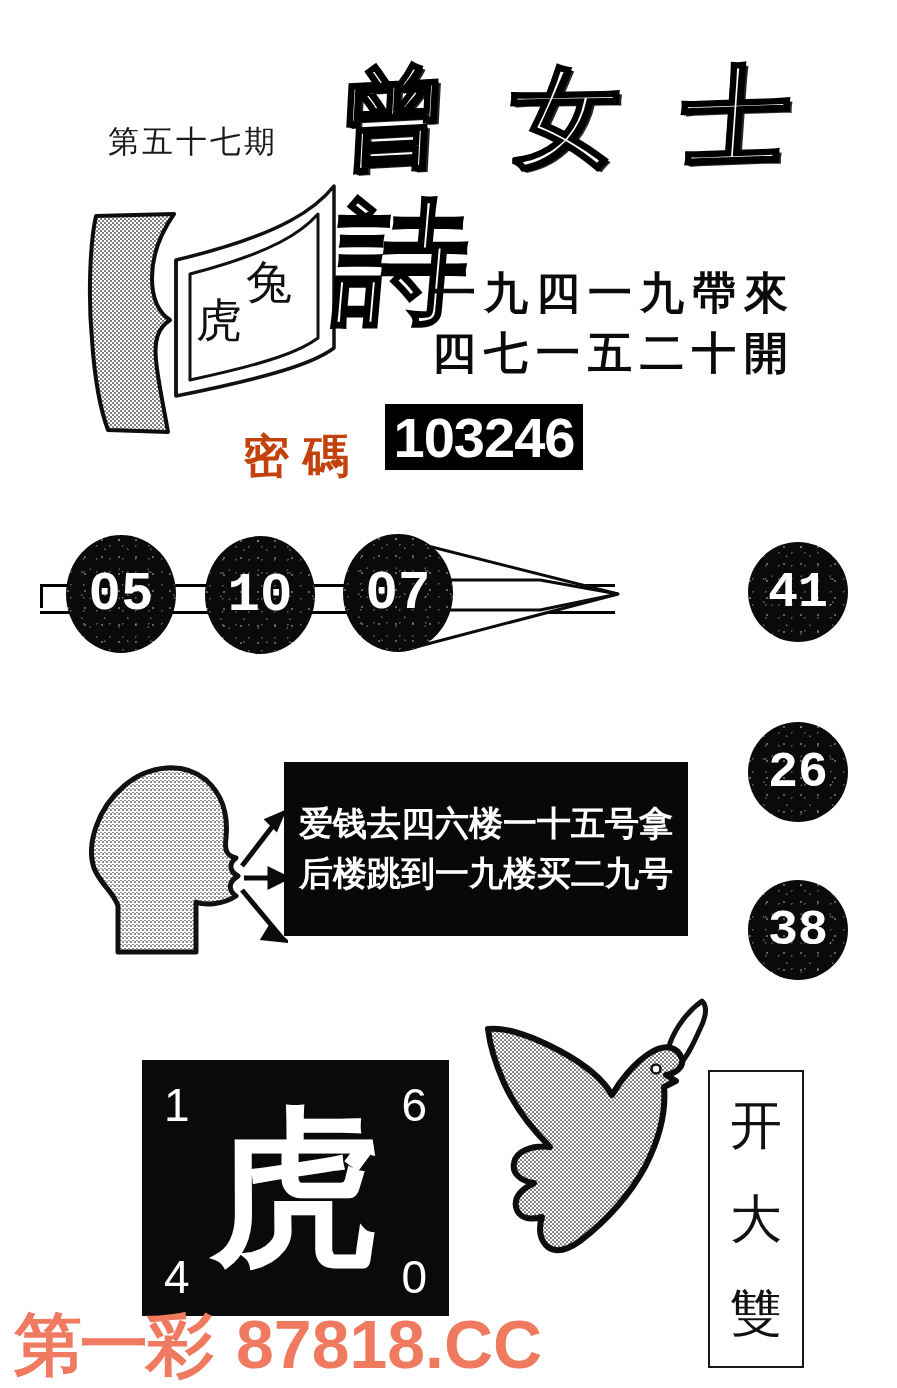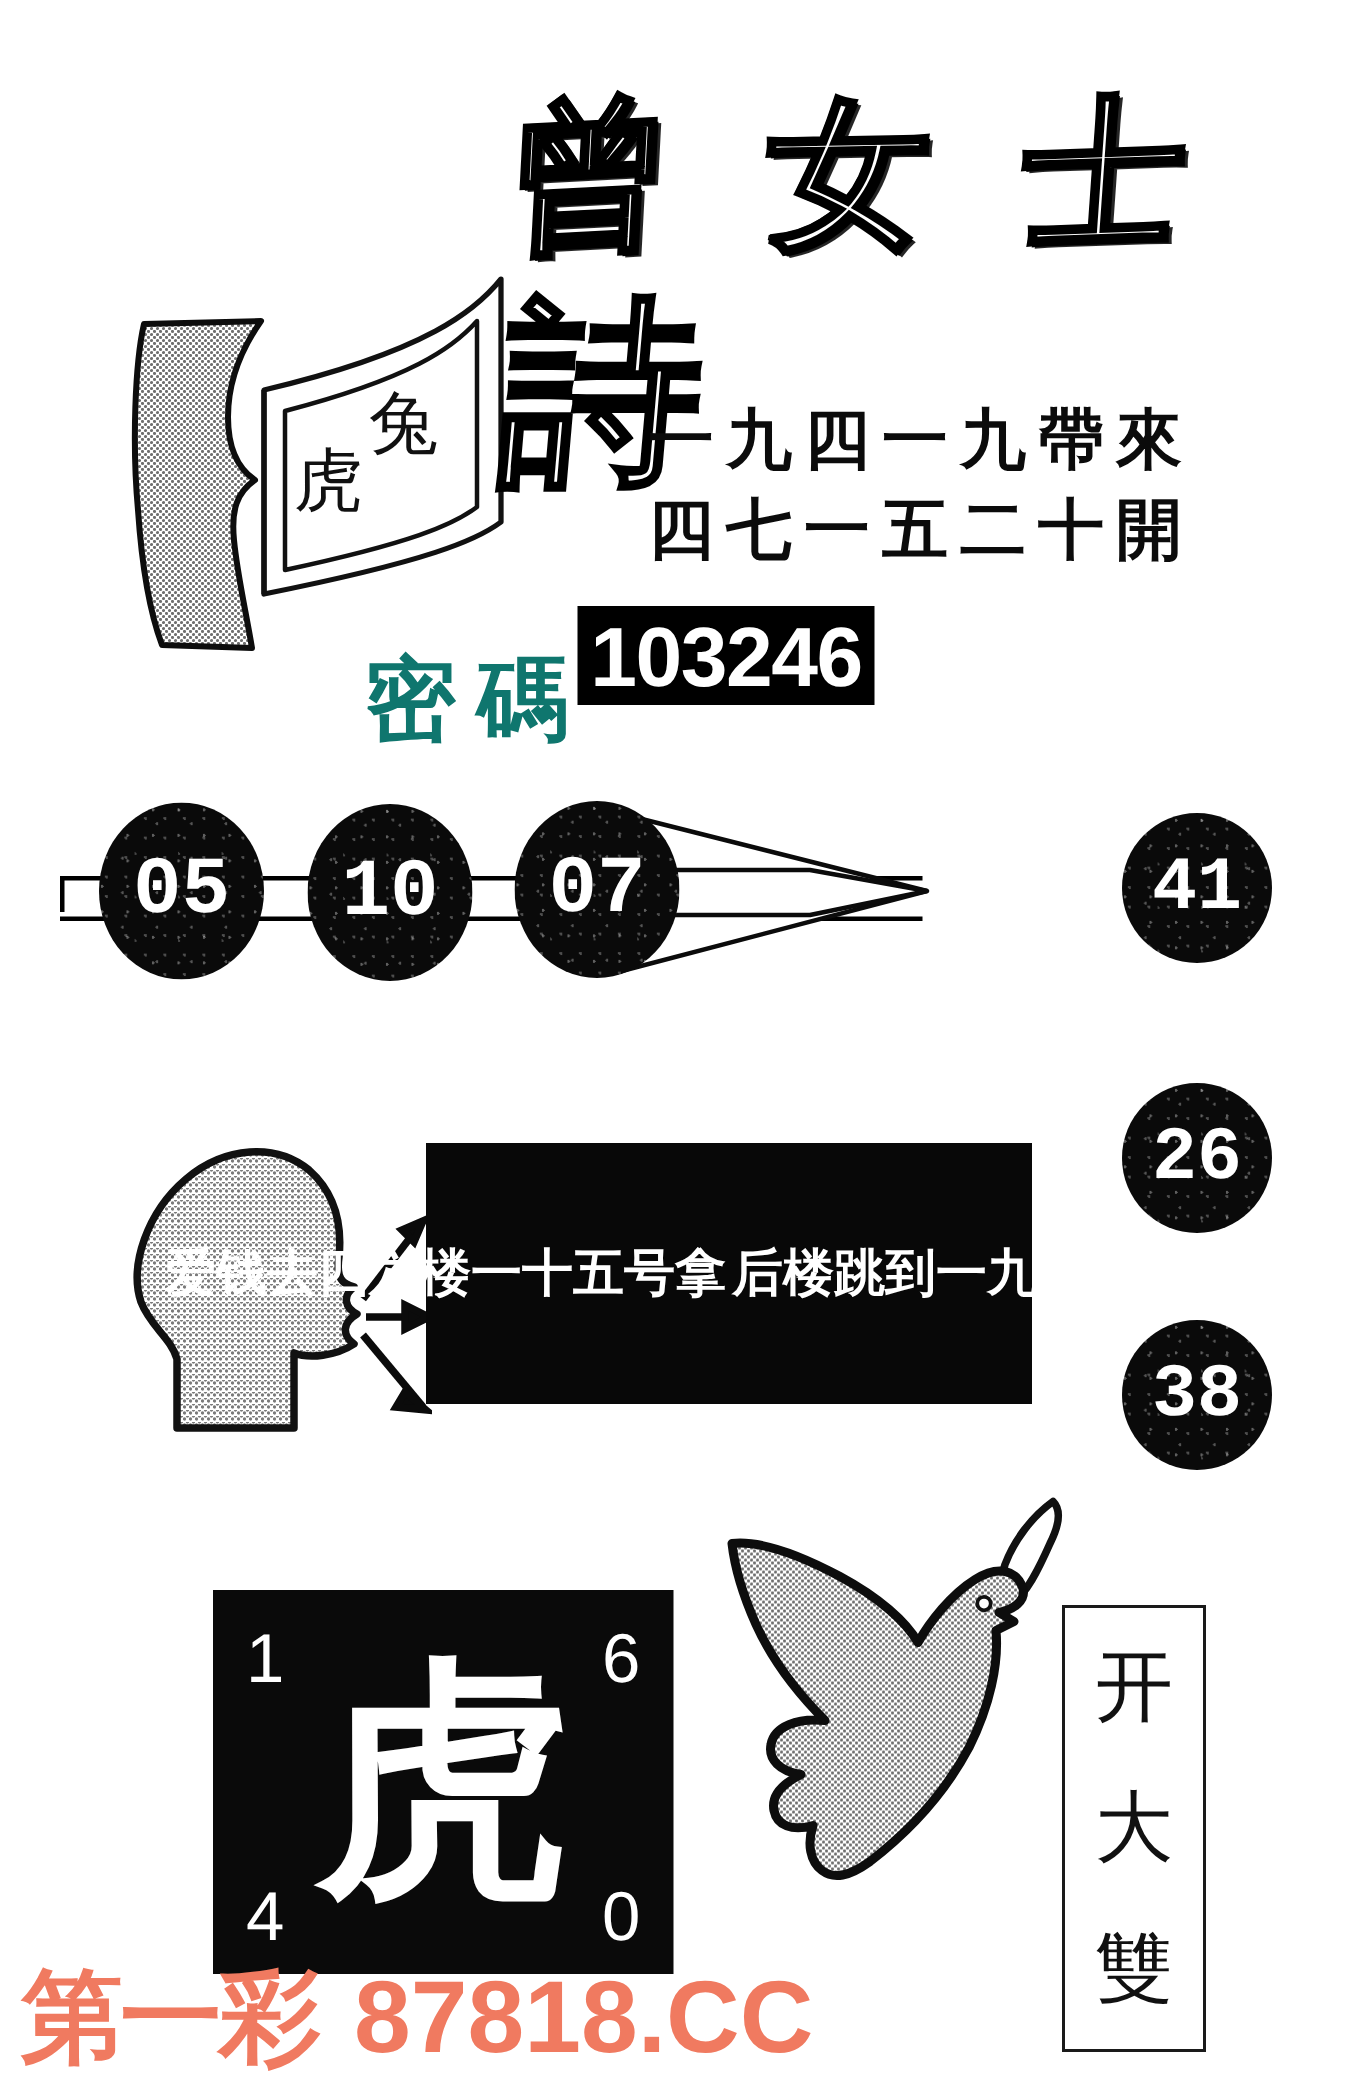--- a/index.html
+++ b/index.html
@@ -89,23 +89,23 @@
     white-space: nowrap;
     margin-top: 32px;
   }
   #poem-line-0 { left: 432px; top: 232px; }
   #poem-line-1 { left: 432px; top: 292px; }
 
   
   #password-label {
     left: 243px;
     top: 426px;
-    font-size: 61px;
+    font-size: 46px;
     letter-spacing: 14px;
-    color: #0f766e;
+    color: #c2410c;
     font-weight: 600;
     font-family: Liberation Mono, monospace;
   }
   #password-box {
     left: 385px;
     top: 404px;
     width: 198px;
     height: 66px;
     background: #000000;
     display: flex;
@@ -161,21 +161,21 @@
   #head { left: 78px; top: 756px; }
 
   
   #speech-box {
     left: 284px;
     top: 762px;
     width: 404px;
     height: 174px;
     background: #080808;
     display: flex;
-    flex-direction: row;
+    flex-direction: column;
     align-items: center;
     justify-content: center;
     gap: 4px;
   }
   .speech-line {
     color: #ffffff;
     font-size: 34px;
     font-weight: 700;
     letter-spacing: 0px;
     white-space: nowrap;
@@ -256,20 +256,21 @@
       radial-gradient(circle at 38% 82%, rgba(255,255,255,.28) 0 1px, transparent 1px),
       radial-gradient(circle at 84% 18%, rgba(255,255,255,.25) 0 1px, transparent 1px);
     background-size: 17px 17px, 23px 23px, 13px 13px, 29px 29px;
   }
 </style>
 </head>
 <body>
 
 <div id="page">
 
+  <div class="abs cjk" id="issue-label">第五十七期</div>
 
   <div class="abs" id="title-row">
     <span class="tchar cjk">曾</span>
     <span class="tchar cjk">女</span>
     <span class="tchar cjk">士</span>
   </div>
 
   <svg class="abs" id="handset" width="120" height="240" viewBox="0 0 120 240">
     <defs>
       <pattern id="stipple" width="4" height="4" patternUnits="userSpaceOnUse">

